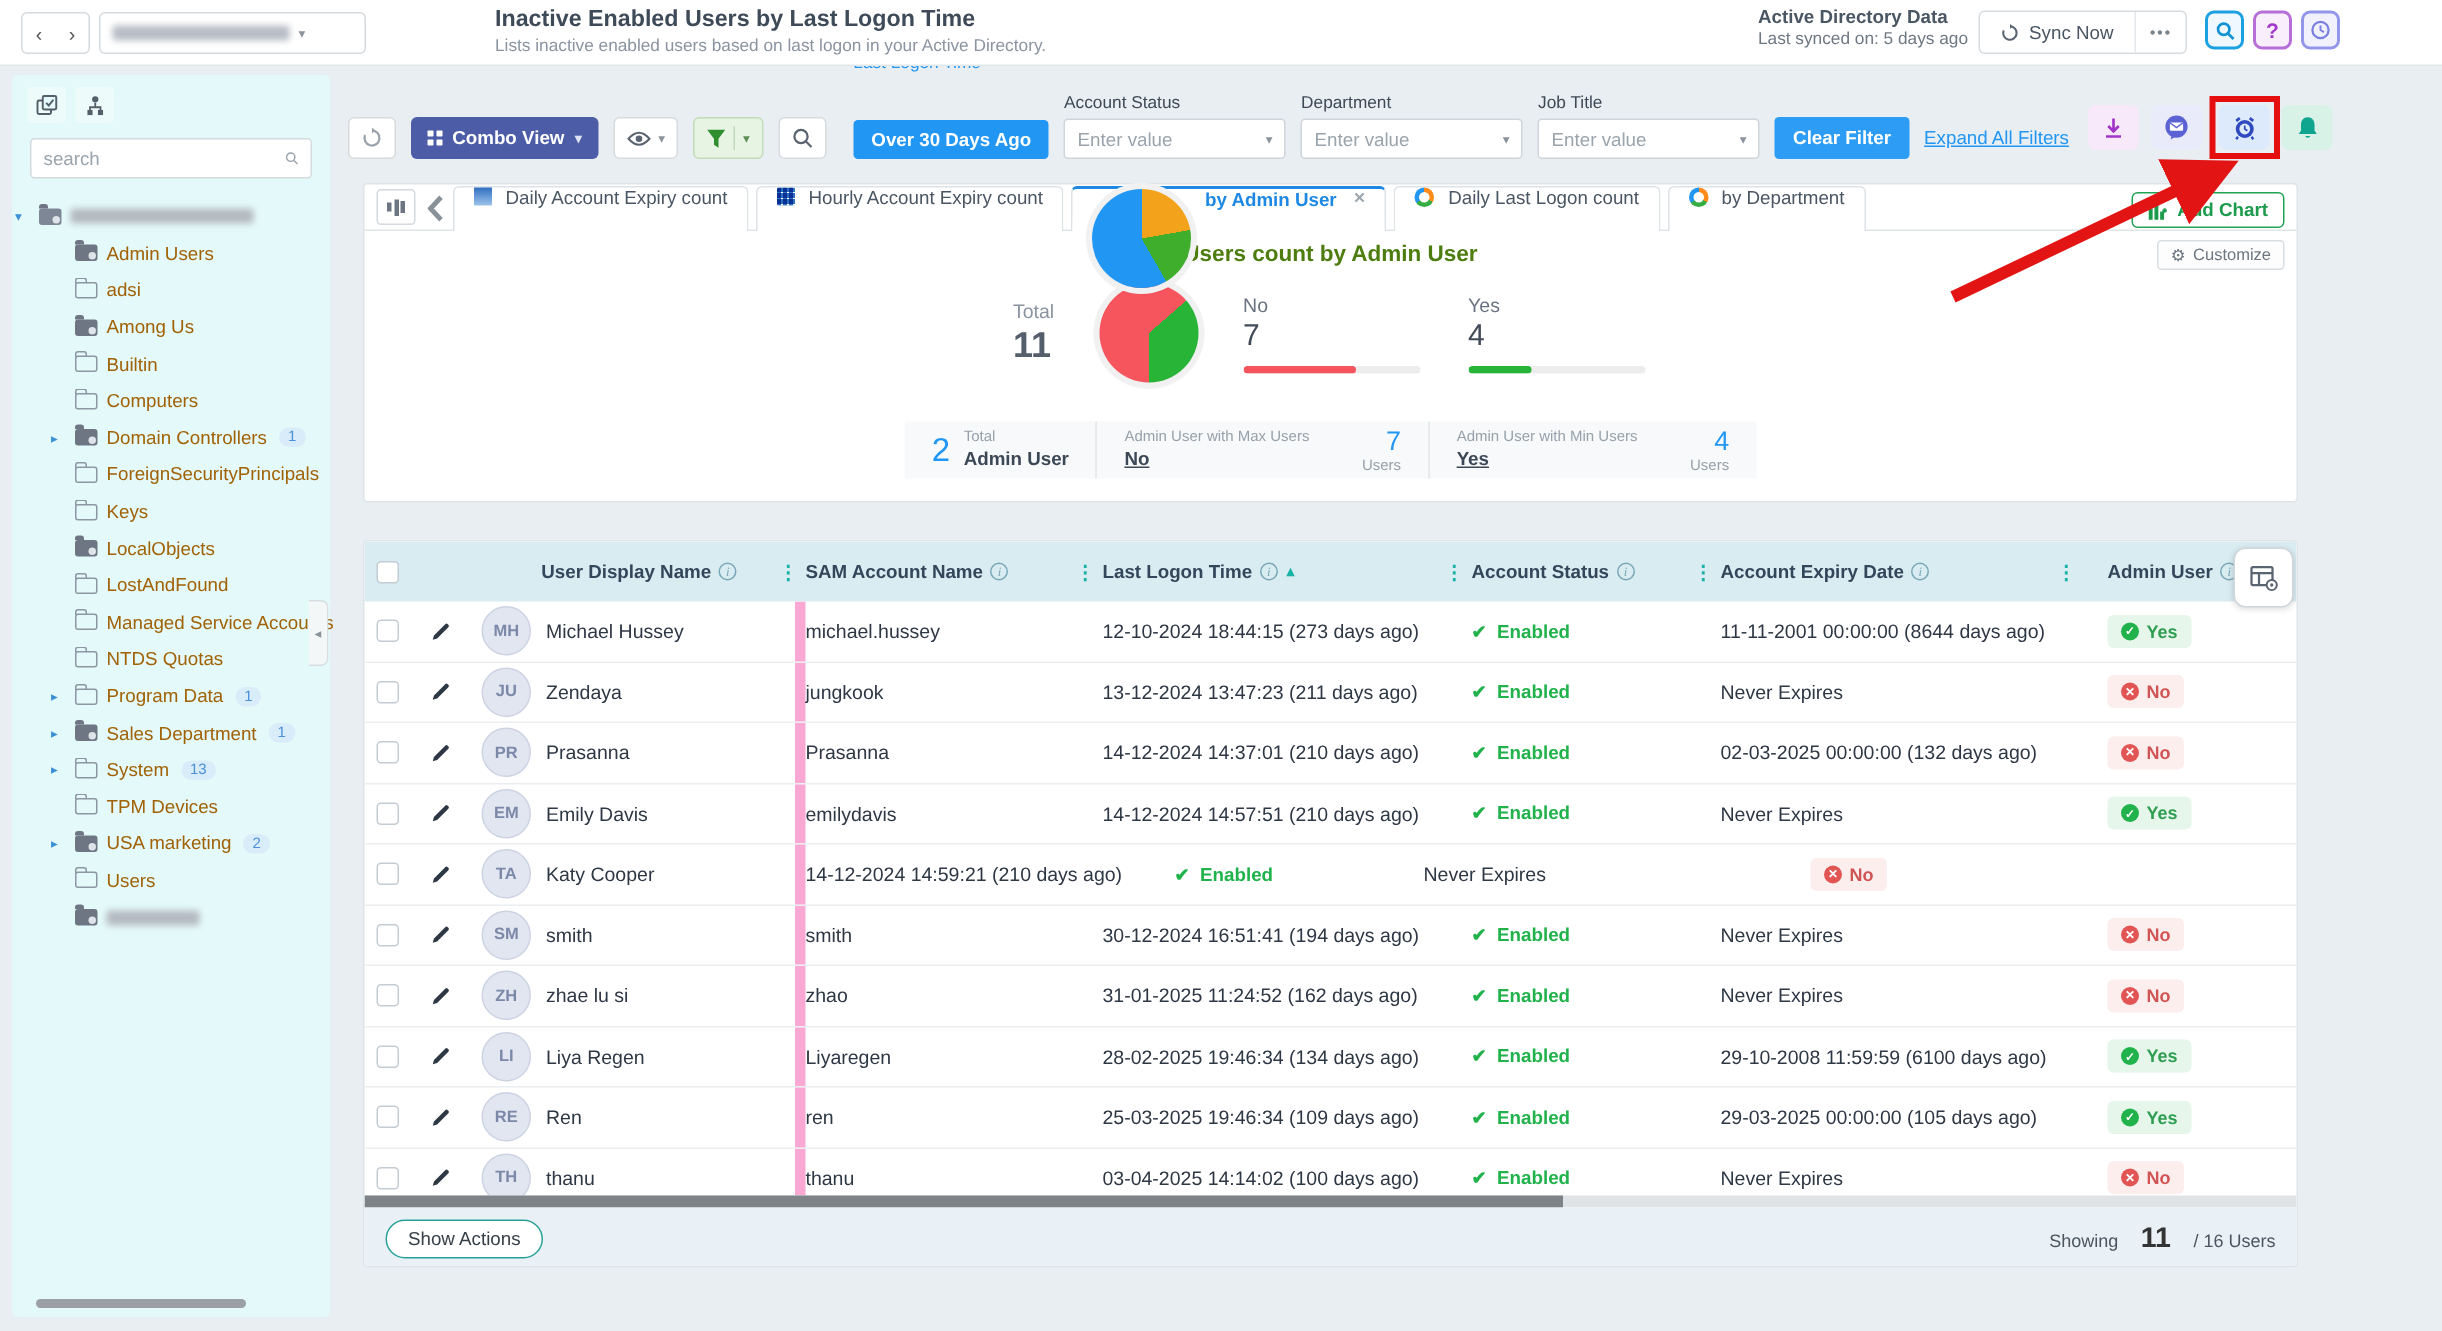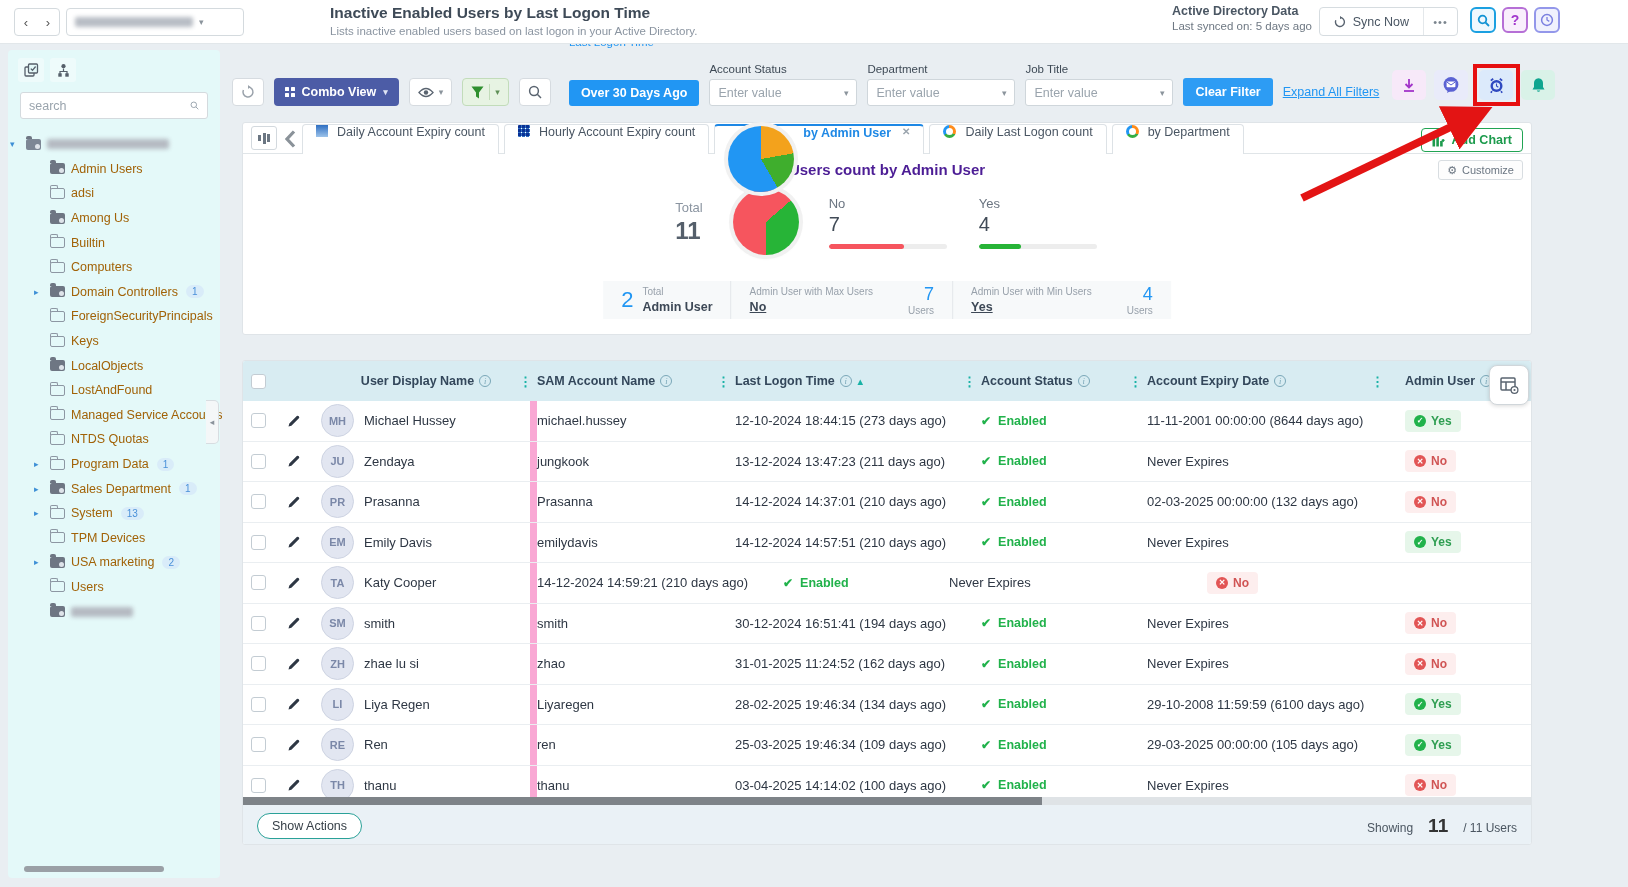--- a/index.html
+++ b/index.html
@@ -91,21 +91,21 @@
   .tab-ic.grid { border-radius:1px; background:
       repeating-linear-gradient(90deg,#2f6fc2 0 3px,#fff 3px 4px),
       repeating-linear-gradient(#2f6fc2 0 3px,#fff 3px 4px); background-blend-mode:multiply; width:12px; height:12px; }
   .tab-ic.pie { background:conic-gradient(#f3a21c 0 80deg,#3fae2d 80deg 150deg,#2196f3 150deg 360deg); }
   .tab-ic.donut { background:conic-gradient(#ff8c1a 0 120deg,#35ad43 120deg 235deg,#2196f3 235deg 360deg); }
   .tab-ic.donut::after { content:""; position:absolute; inset:3px; background:#fff; border-radius:50%; }
   .tab-close { color:#9aa4ad; font-size:10px; margin-left:2px; cursor:pointer; }
   .tab-close::before { content:"✕"; }
   .add-chart { position:absolute; right:8px; top:5px; height:24px; border:1.5px solid #21a453; border-radius:4px; background:#fff; color:#1d9b4d; font-size:12.5px; font-weight:bold; display:flex; align-items:center; gap:6px; padding:0 10px; cursor:pointer; z-index:3; }
   .customize { position:absolute; right:8px; top:37px; height:20px; border:1px solid #d8dde1; border-radius:3px; background:#fdfdfd; color:#6b7682; font-size:11px; display:flex; align-items:center; gap:5px; padding:0 8px; cursor:pointer; z-index:3; }
-  .chart-title { position:absolute; left:0; top:38px; width:100%; text-align:center; font-size:15px; font-weight:bold; color:#4c1d95; }
+  .chart-title { position:absolute; left:0; top:38px; width:100%; text-align:center; font-size:15px; font-weight:bold; color:#4d7c0f; }
   .pie-row { position:absolute; left:0; top:66px; width:100%; display:flex; justify-content:center; align-items:center; gap:30px; }
   .pie-total .lbl { font-size:13px; color:#8a94a0; }
   .pie-total .val { font-size:24px; color:#555f6b; font-weight:bold; margin-top:2px; }
   .pie { width:66px; height:66px; border-radius:50%; background:conic-gradient(#f6555e 0 49deg,#27b437 49deg 180deg,#f6555e 180deg 360deg); box-shadow:0 0 0 4px #f1f1f1, 0 1px 4px rgba(0,0,0,.25); }
   .legend-item { width:120px; }
   .legend-item .lbl { font-size:13px; color:#6a7480; }
   .legend-item .val { font-size:20px; color:#414b57; margin:2px 0 8px; }
   .legend-bar { width:118px; height:5px; background:#ededed; border-radius:3px; overflow:hidden; }
   .legend-bar i { display:block; height:100%; border-radius:3px; }
   .legend-item.no .legend-bar i { width:64%; background:#f6555e; }
@@ -1018,21 +1018,21 @@
         </div>
       </div>
     <div class="hscroll">
         <div class="thumb"></div>
       </div>
     <div class="tfoot">
       <button class="show-actions">Show Actions</button>
       <div class="showing">
         <span>Showing</span>
         <span class="big">11</span>
-        <span>/ 11 Users</span>
+        <span>/ 16 Users</span>
       </div>
     </div>
   </div>
 
   <div class="hl-box"></div>
   <svg class="arrow-svg" viewBox="0 0 210 100">
     <defs>
       <marker id="ah" markerWidth="6" markerHeight="6" refX="4" refY="3" orient="auto">
         <path d="M0 0 L6 3 L0 6 Z" fill="#e31414"></path>
       </marker>

